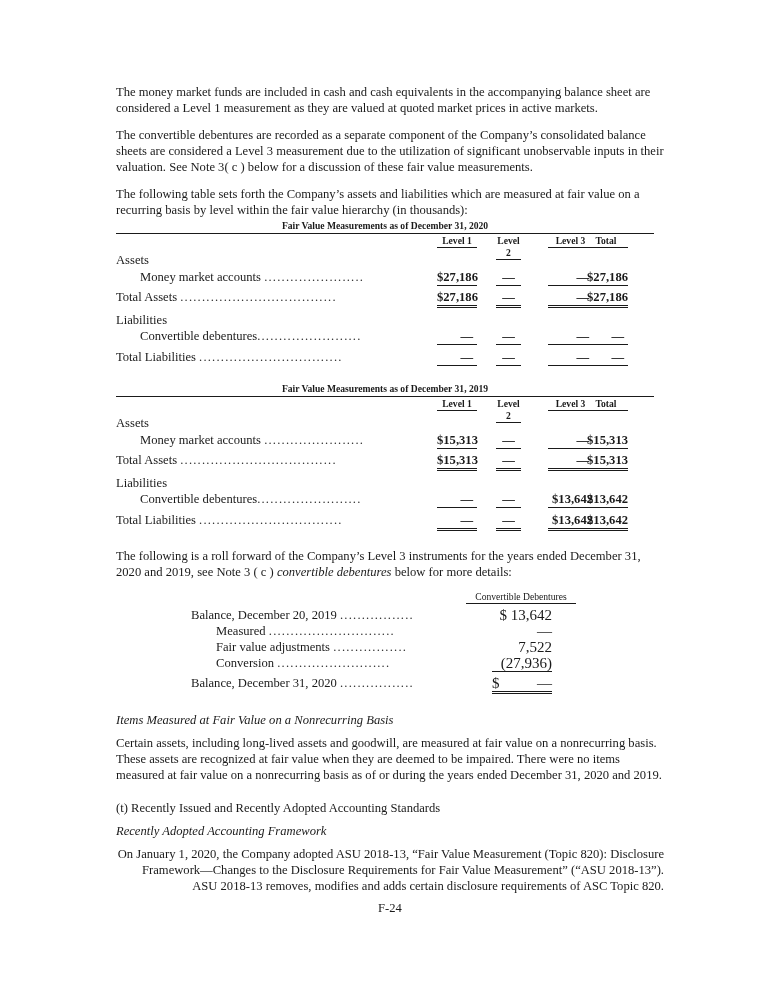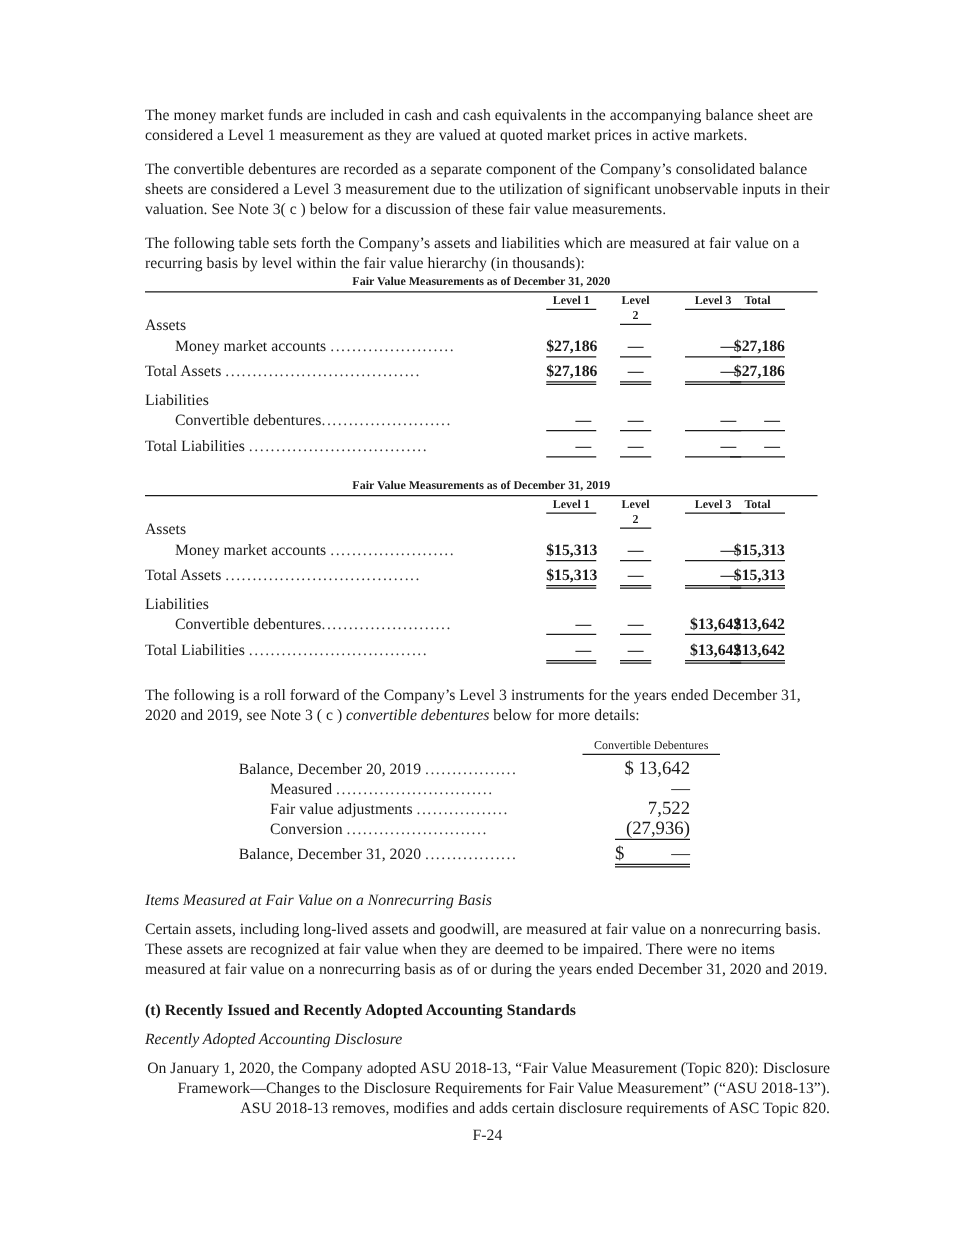--- a/index.html
+++ b/index.html
@@ -35,21 +35,21 @@
   .u2 { border-bottom: 3px double #1a1a1a; }
 
   
   .rf { position: absolute; left: 0; width: 548px; }
   .rf-lbl { position: absolute; font-size: 12.6px; line-height: 16px; white-space: nowrap; }
   .rf-val { position: absolute; left: 368px; width: 68px; font-size: 15px; line-height: 16px; text-align: right; }
   .rf-hdr { position: absolute; left: 350px; width: 110px; text-align: center; font-size: 9.6px; line-height: 12px;
     border-bottom: 1.6px solid #1a1a1a; }
 
   .ital { font-style: italic; }
-  .bold { font-weight: bold; }
+  .bold { font-weight: normal; }
   .pagenum { position: absolute; left: 0; width: 548px; text-align: center; font-size: 12.6px; }
 </style>
 </head>
 <body>
 
 <div class="page">
 
   <p class="p1">The money market funds are included in cash and cash equivalents in the accompanying balance sheet are considered a Level 1 measurement as they are valued at quoted market prices in active markets.</p>
   <p class="p2">The convertible debentures are recorded as a separate component of the Company’s consolidated balance sheets are considered a Level 3 measurement due to the utilization of significant unobservable inputs in their valuation. See Note 3( c ) below for a discussion of these fair value measurements.</p>
   <p class="p3">The following table sets forth the Company’s assets and liabilities which are measured at fair value on a recurring basis by level within the fair value hierarchy (in thousands):</p>
@@ -184,17 +184,17 @@
     <div>
       <div class="rf-lbl" style="left:75px; top:86px;"><span>Balance, December 31, 2020</span> <span class="dots">.................</span></div>
       <div class="rf-val u2" style="top:86px; left:376px; width:60px;"><span style="float:left">$</span><span>—</span></div>
     </div>
   </div>
 
   <p class="ital" style="position:absolute; top:628px;">Items Measured at Fair Value on a Nonrecurring Basis</p>
   <p style="position:absolute; top:651px;">Certain assets, including long-lived assets and goodwill, are measured at fair value on a nonrecurring basis. These assets are recognized at fair value when they are deemed to be impaired. There were no items measured at fair value on a nonrecurring basis as of or during the years ended December 31, 2020 and 2019.</p>
 
   <p class="bold" style="position:absolute; top:716px;">(t) Recently Issued and Recently Adopted Accounting Standards</p>
-  <p class="ital" style="position:absolute; top:739px;">Recently Adopted Accounting Disclosure</p>
+  <p class="ital" style="position:absolute; top:739px;">Recently Adopted Accounting Framework</p>
   <p style="position:absolute; top:762px;text-align:right;">On January 1, 2020, the Company adopted ASU 2018-13, “Fair Value Measurement (Topic 820): Disclosure Framework—Changes to the Disclosure Requirements for Fair Value Measurement” (“ASU 2018-13”). ASU 2018-13 removes, modifies and adds certain disclosure requirements of ASC Topic 820.</p>
 
   <div class="pagenum" style="top:817px;">F-24</div>
 </div>
 
 </body></html>

